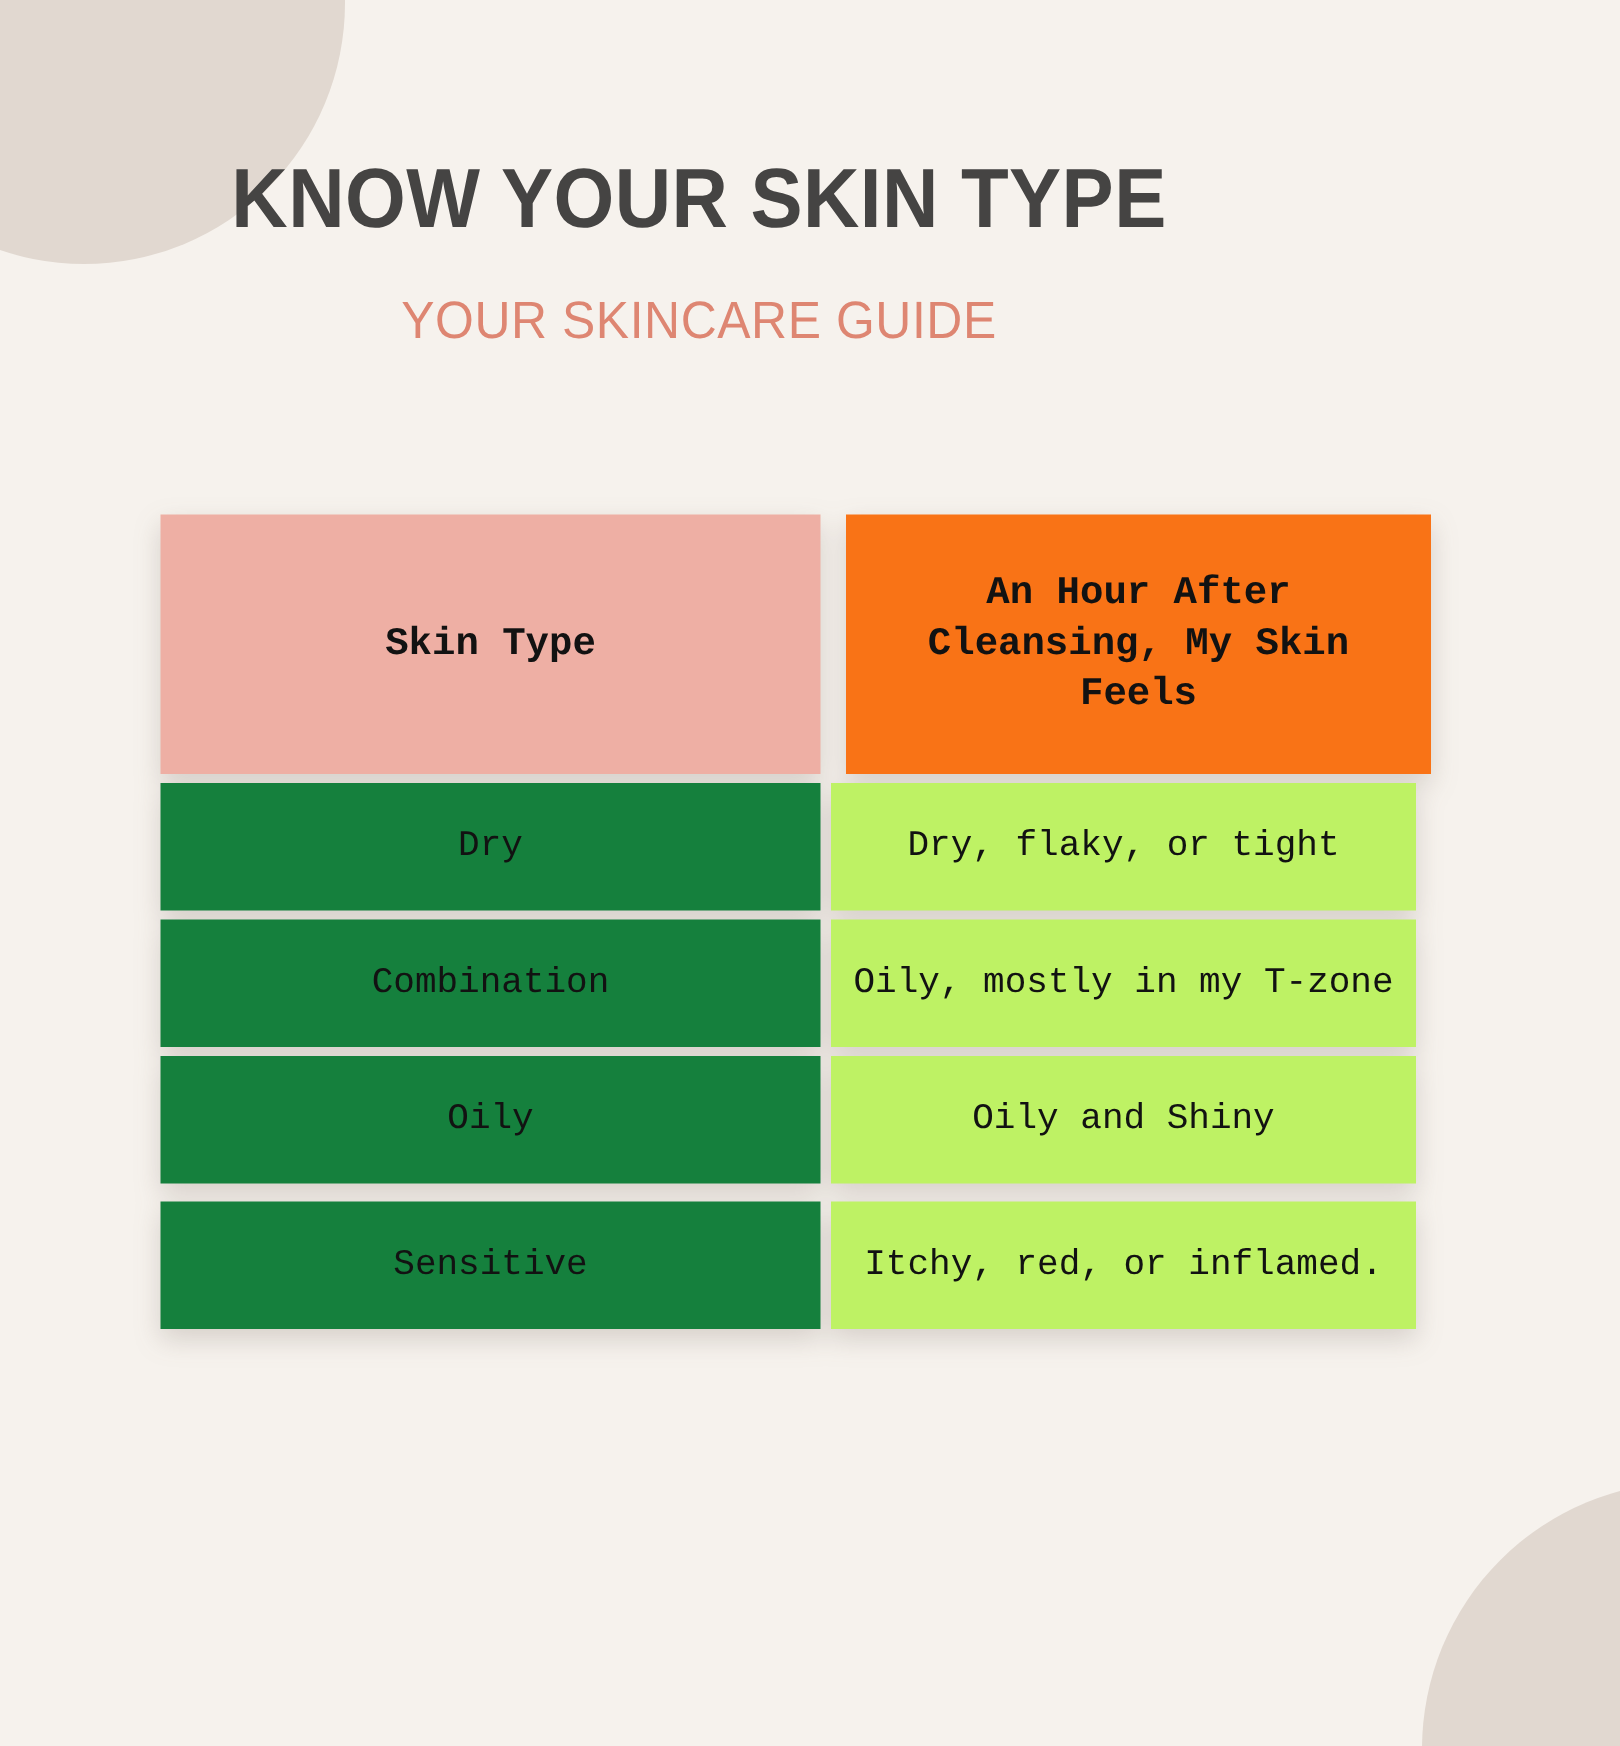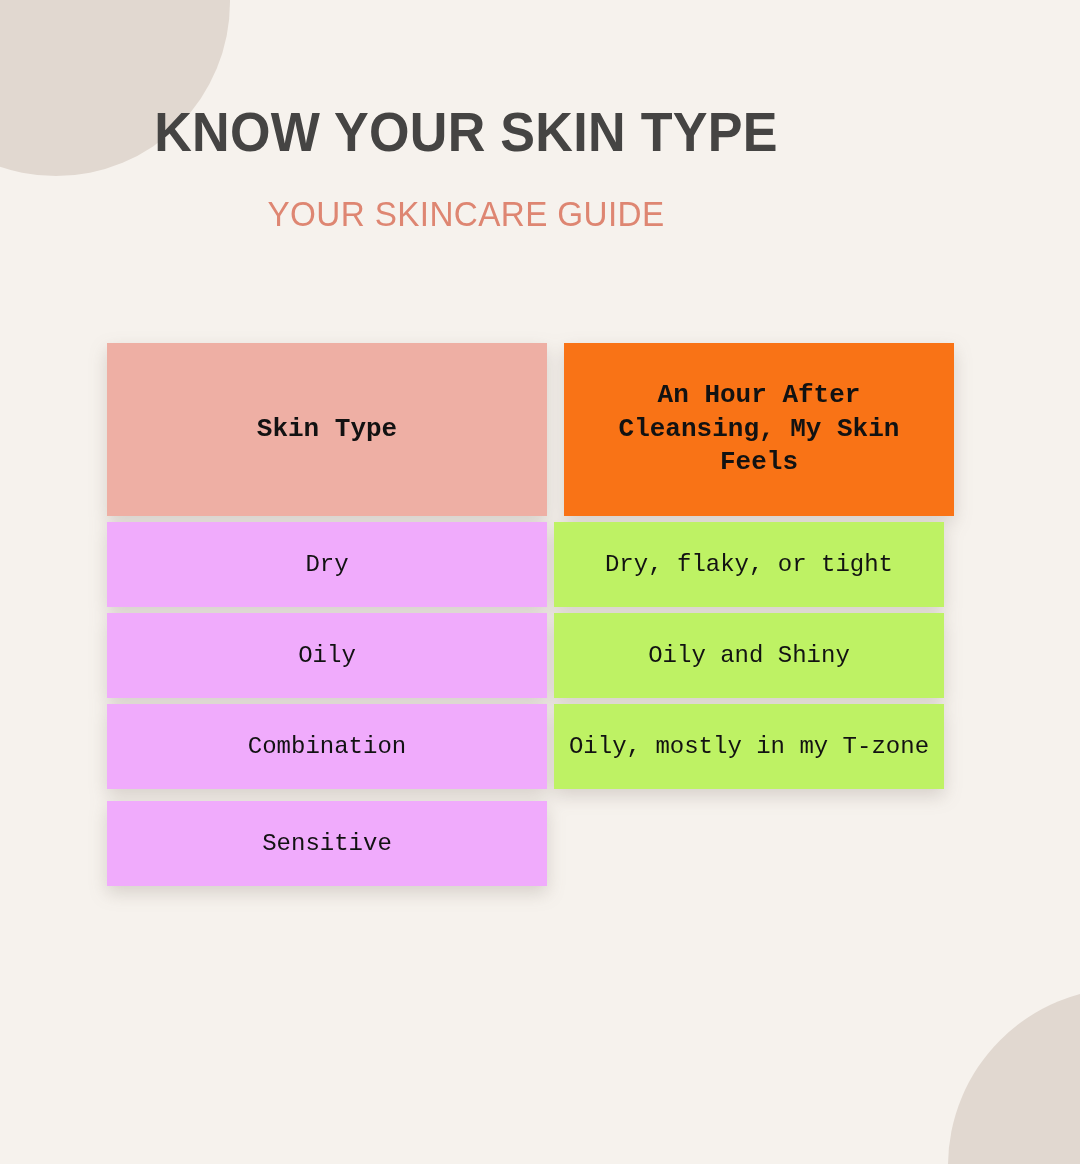--- a/index.html
+++ b/index.html
@@ -117,21 +117,21 @@
   }
   .header-row .col-feel {
     background: #f97316;
     margin-left: 10px;
   }
 
   .body-row .cell {
     height: 85px;
   }
   .body-row .col-type {
-    background: #f0abfc;
+    background: #15803d;
   }
   .body-row .col-feel {
     background: #bef264;
   }
 </style>
 </head>
 <body>
 
 <div class="deco-circle deco-tl"></div>
 <div class="deco-circle deco-br"></div>
@@ -147,29 +147,30 @@
     <div class="cell col-type">Skin Type</div>
     <div class="cell col-feel">An Hour After Cleansing, My Skin Feels</div>
   </div>
 
   <div class="table-row body-row">
     <div class="cell col-type">Dry</div>
     <div class="cell col-feel">Dry, flaky, or tight</div>
   </div>
 
   <div class="table-row body-row">
-    <div class="cell col-type">Oily</div>
-    <div class="cell col-feel">Oily and Shiny</div>
+    <div class="cell col-type">Combination</div>
+    <div class="cell col-feel">Oily, mostly in my T-zone</div>
   </div>
 
   <div class="table-row body-row">
-    <div class="cell col-type">Combination</div>
-    <div class="cell col-feel">Oily, mostly in my T-zone</div>
+    <div class="cell col-type">Oily</div>
+    <div class="cell col-feel">Oily and Shiny</div>
   </div>
 
   <div class="table-row body-row">
   </div>
 
   <div class="table-row body-row">
     <div class="cell col-type">Sensitive</div>
+    <div class="cell col-feel">Itchy, red, or inflamed.</div>
   </div>
 
 </div>
 
 </body></html>

